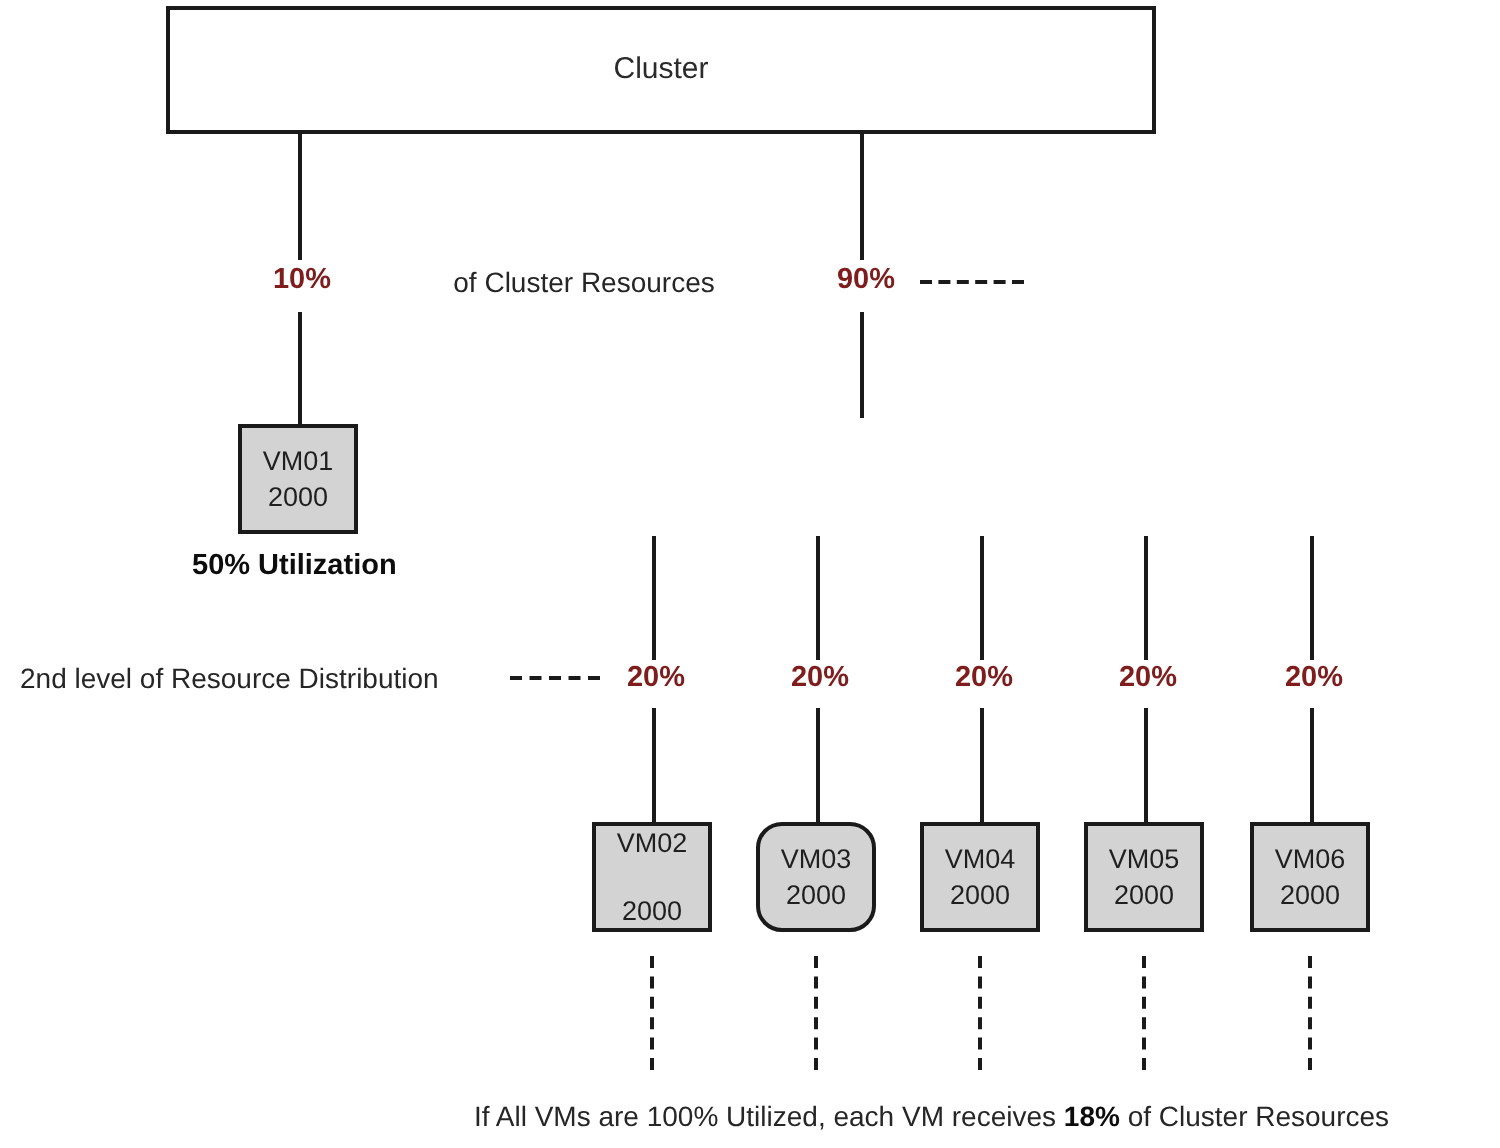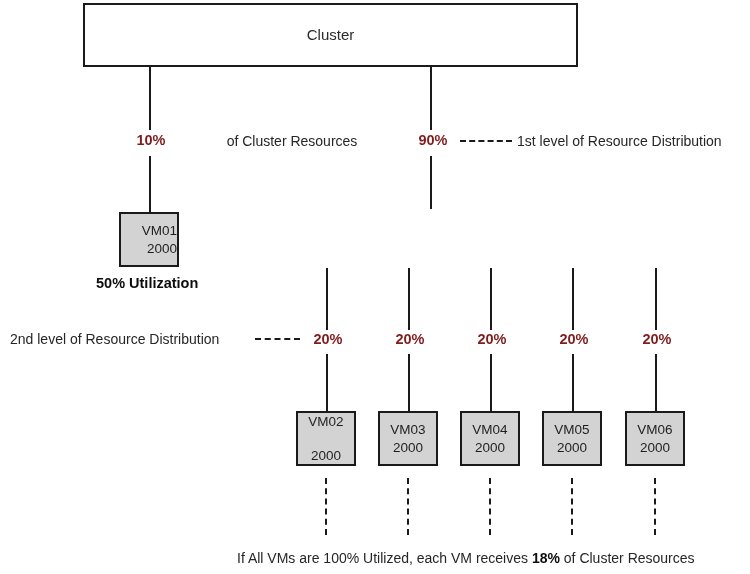--- a/index.html
+++ b/index.html
@@ -120,23 +120,22 @@
   <div class="label pct center" style="left:151px; top:132px;">10%</div>
   <div class="vline" style="left:149px; top:156px; height:56px;"></div>
 
   <div class="label plain center" style="left:292px; top:133px;">of Cluster Resources</div>
 
   <div class="vline" style="left:430px; top:67px; height:63px;"></div>
   <div class="label pct center" style="left:433px; top:132px;">90%</div>
   <div class="vline" style="left:430px; top:156px; height:53px;"></div>
 
   <div class="hdash" style="left:460px; top:140px; width:52px;"></div>
-  <div class="label plain" style="left:517px; top:133px;">1st level of Resource Distribution</div>
 
-  <div class="node node-vm" style="left:119px; top:212px;align-items:flex-end;">
+  <div class="node node-vm" style="left:119px; top:212px;">
     <span class="line1">VM01</span>
     <span class="line2">2000</span>
   </div>
   <div class="label strong" style="left:96px; top:275px;">50% Utilization</div>
 
 
   <div class="label plain" style="left:10px; top:331px;">2nd level of Resource Distribution</div>
   <div class="hdash" style="left:255px; top:338px; width:45px;"></div>
 
   <div class="vline" style="left:326px; top:268px; height:62px;"></div>
@@ -156,21 +155,21 @@
   <div class="vline" style="left:572px; top:354px; height:57px;"></div>
 
   <div class="vline" style="left:655px; top:268px; height:62px;"></div>
   <div class="label pct center" style="left:657px; top:331px;">20%</div>
   <div class="vline" style="left:655px; top:354px; height:57px;"></div>
 
   <div class="node node-vm" style="left:296px; top:411px;justify-content:space-between;">
     <span class="line1">VM02</span>
     <span class="line2">2000</span>
   </div>
-  <div class="node node-vm" style="left:378px; top:411px;">
+  <div class="node node-vm" style="left:378px; top:411px;border-radius:13px;">
     <span class="line1">VM03</span>
     <span class="line2">2000</span>
   </div>
   <div class="node node-vm" style="left:460px; top:411px;">
     <span class="line1">VM04</span>
     <span class="line2">2000</span>
   </div>
   <div class="node node-vm" style="left:542px; top:411px;">
     <span class="line1">VM05</span>
     <span class="line2">2000</span>

